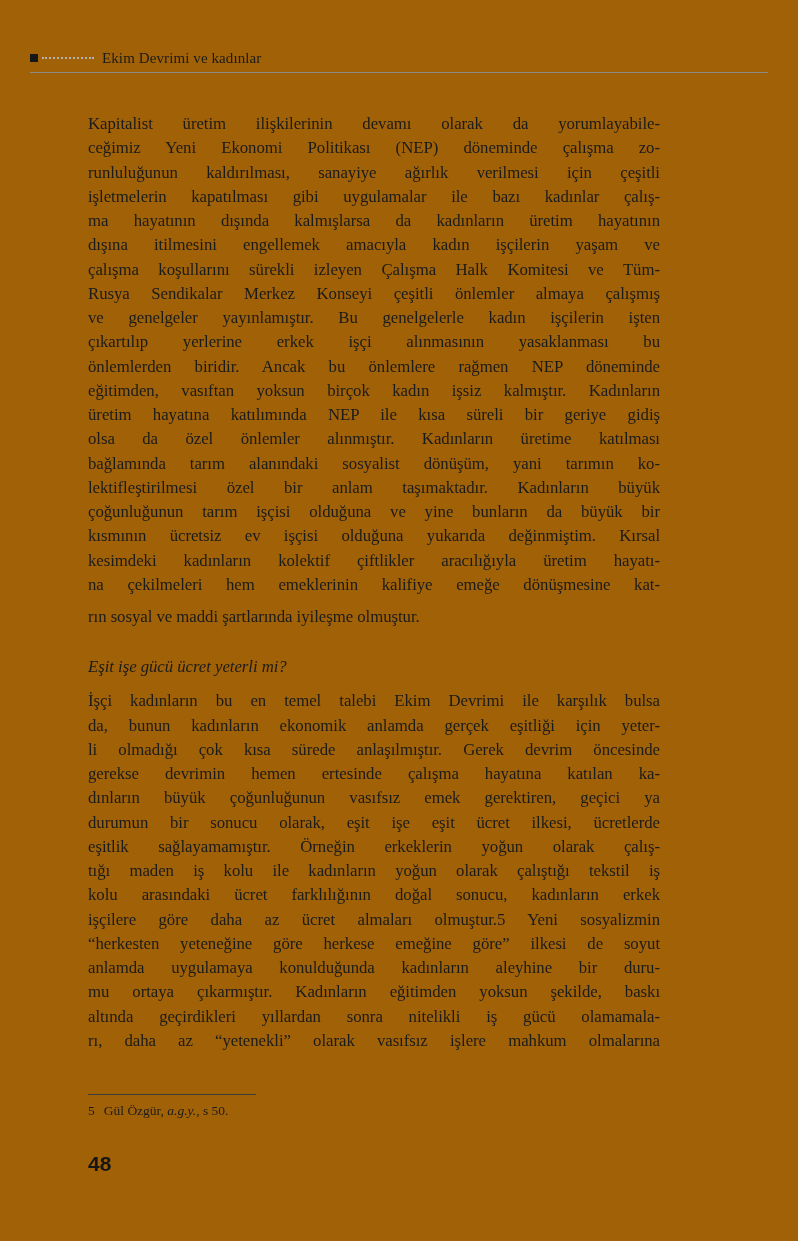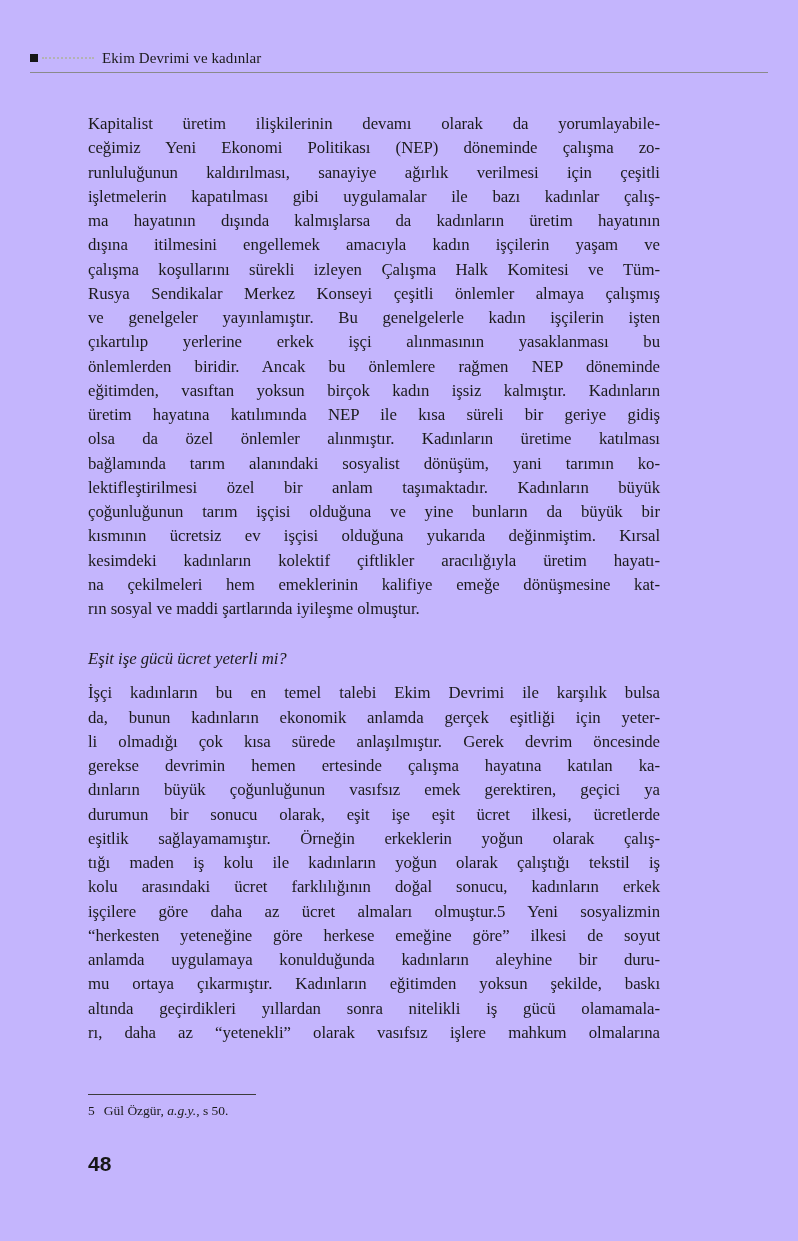--- a/index.html
+++ b/index.html
@@ -1,21 +1,21 @@
 <!DOCTYPE html>
 <html><head>
 <meta charset="utf-8">
 <style>
   * { margin: 0; padding: 0; box-sizing: border-box; }
   html, body { background: #ffffff; }
   .page {
     position: relative;
     width: 798px;
     height: 1241px;
-    background: #c4b5fd;
+    background: #a16207;
     overflow: hidden;
     font-family: "Liberation Serif", "DejaVu Serif", serif;
     color: #1b1b1b;
   }
 
   
   .header {
     position: absolute;
     left: 30px;
     top: 50px;
@@ -58,20 +58,21 @@
     line-height: 24.25px;
     letter-spacing: -0.05px;
   }
   .line {
     text-align: justify;
     text-align-last: justify;
     -moz-text-align-last: justify;
   }
   .line.last {
     text-align-last: left;
+    margin-top: 8px;
     -moz-text-align-last: left;
   }
   .subheading {
     font-size: 16.8px;
     font-style: italic;
     font-weight: normal;
     line-height: 24px;
     margin: 26px 0 10px 0;
   }
 

